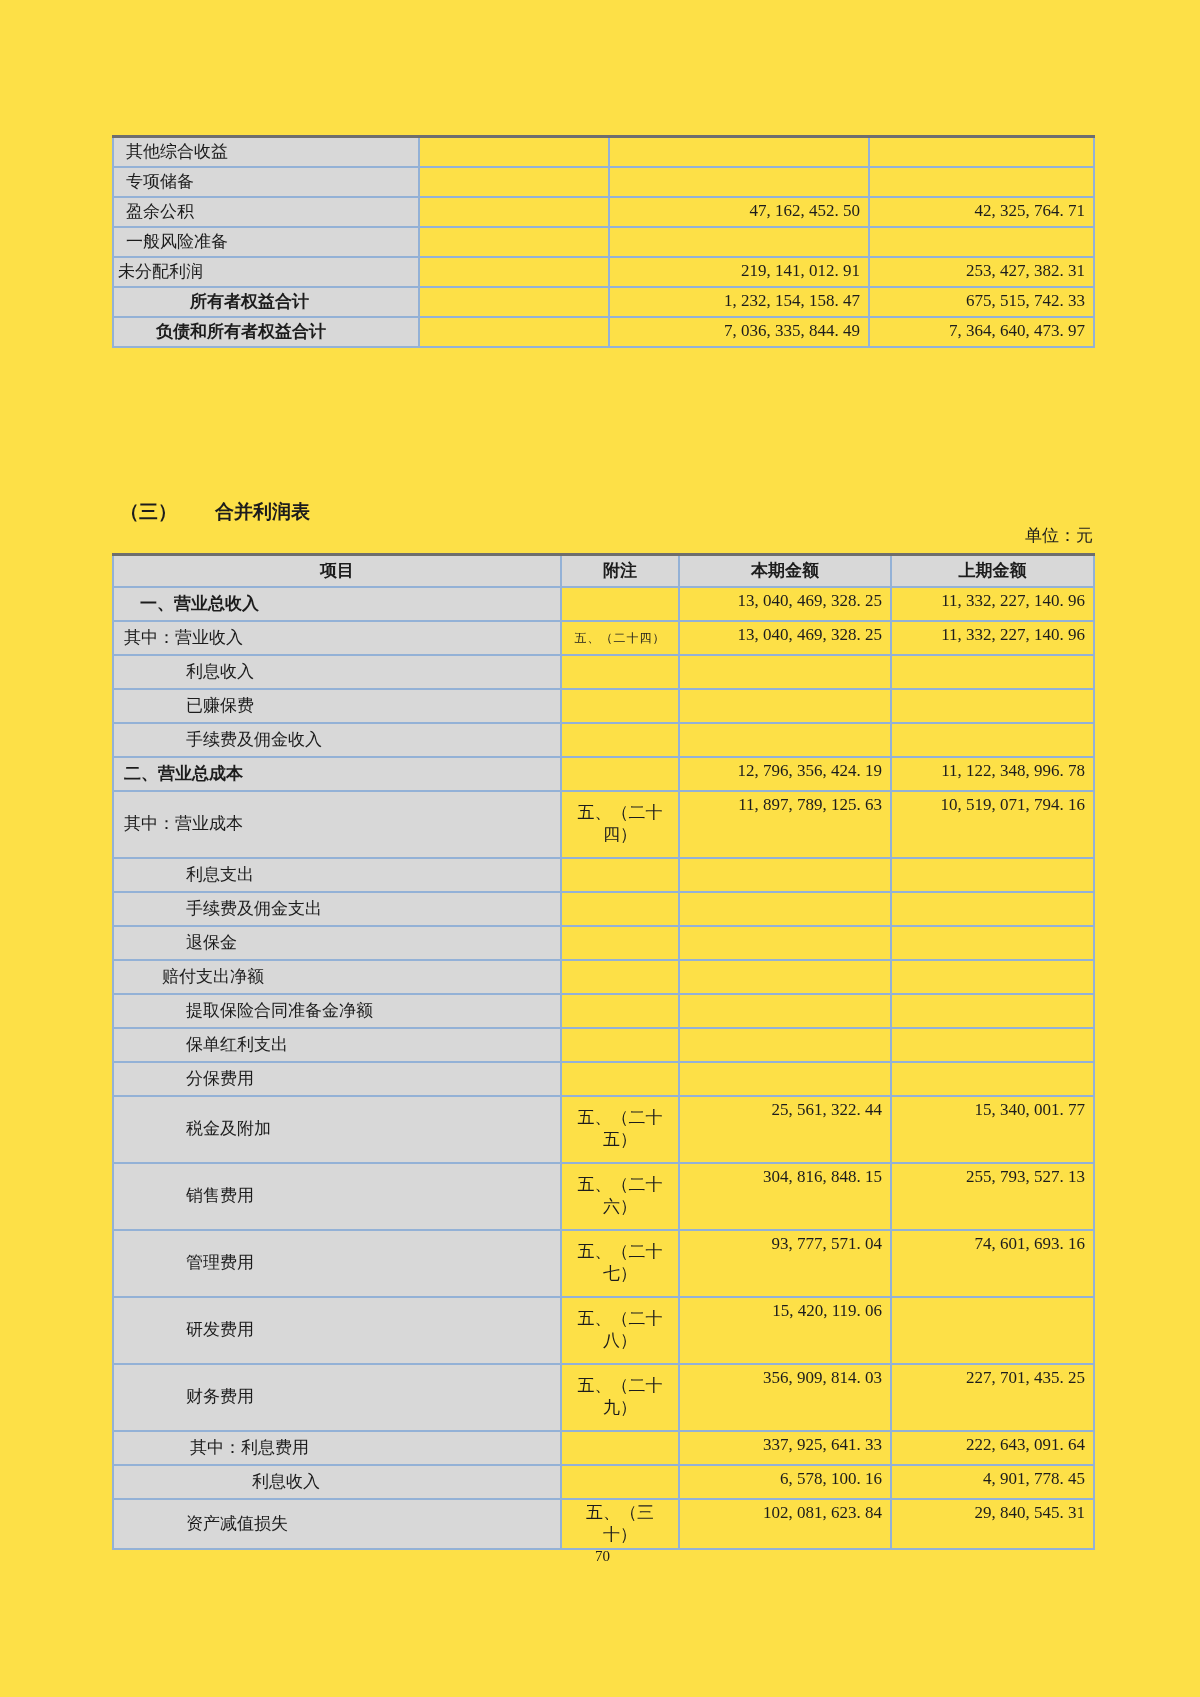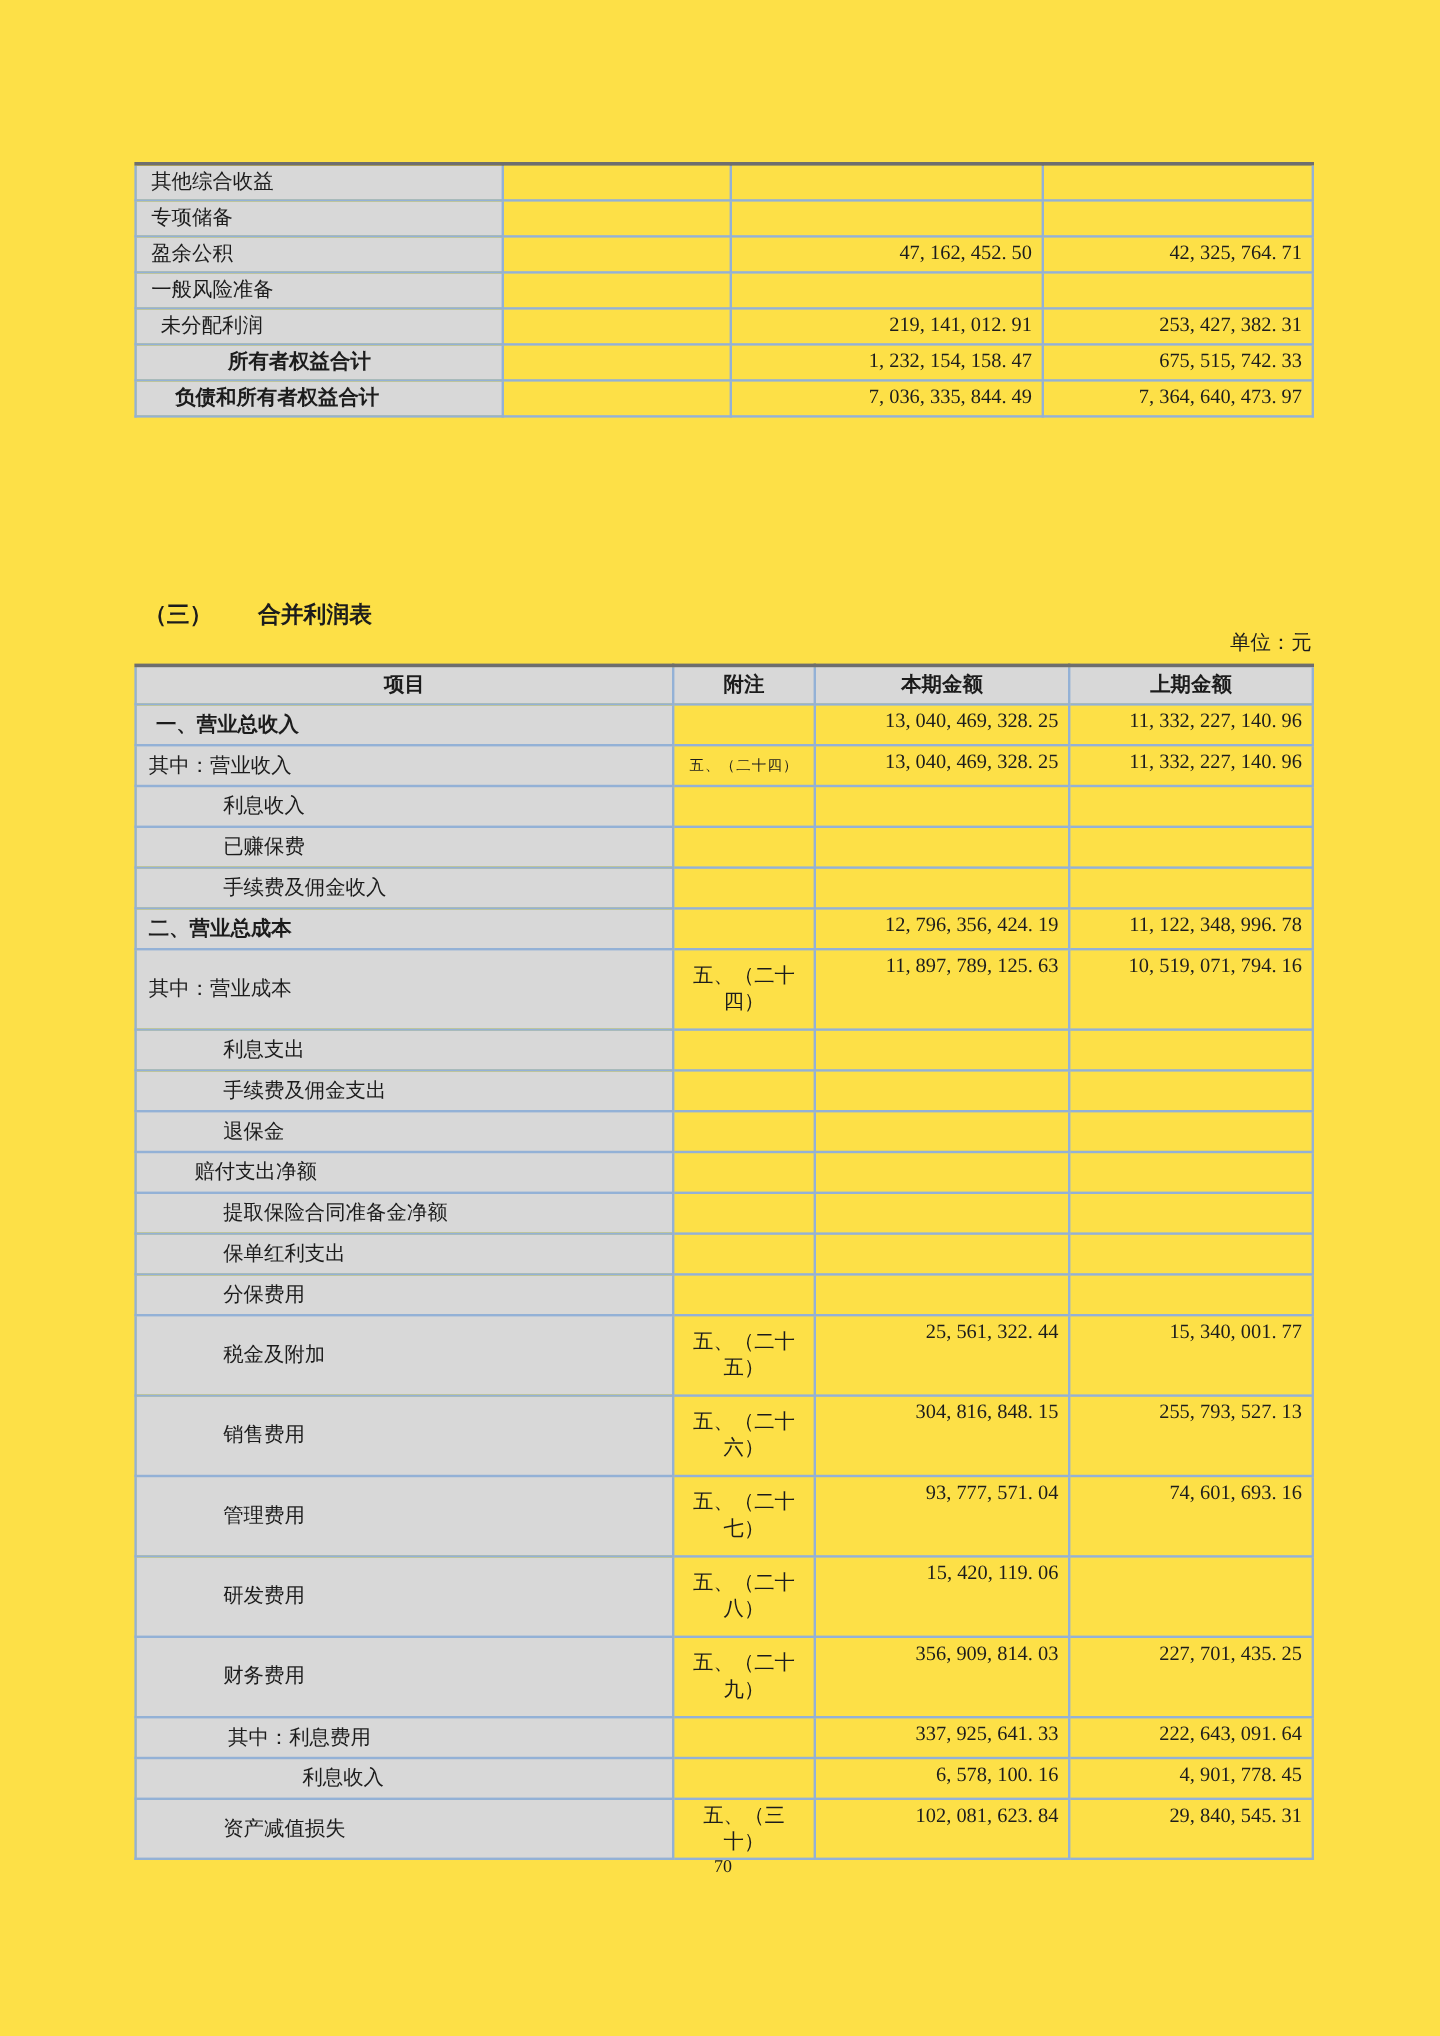--- a/index.html
+++ b/index.html
@@ -80,33 +80,33 @@
           <td class="amount">47, 162, 452. 50</td>
           <td class="amount">42, 325, 764. 71</td>
         </tr>
         <tr>
           <td class="label" style="padding-left: 12px; margin-left: 48px;">一般风险准备</td>
           <td class="note"></td>
           <td class="amount"></td>
           <td class="amount"></td>
         </tr>
         <tr>
-          <td class="label" style="padding-left: 20px;">未分配利润</td>
+          <td class="label" style="padding-left: 4px;">未分配利润</td>
           <td class="note"></td>
           <td class="amount">219, 141, 012. 91</td>
           <td class="amount">253, 427, 382. 31</td>
         </tr>
         <tr>
           <td class="label bold" style="padding-left: 76px;">所有者权益合计</td>
           <td class="note"></td>
           <td class="amount">1, 232, 154, 158. 47</td>
           <td class="amount">675, 515, 742. 33</td>
         </tr>
         <tr>
-          <td class="label bold" style="padding-left: 32px;">负债和所有者权益合计</td>
+          <td class="label bold" style="padding-left: 42px;">负债和所有者权益合计</td>
           <td class="note"></td>
           <td class="amount">7, 036, 335, 844. 49</td>
           <td class="amount">7, 364, 640, 473. 97</td>
         </tr>
       </tbody>
   </table>
 
   <div class="section-heading">
     <span>（三）</span>
     <span>合并利润表</span>
@@ -124,21 +124,21 @@
     <thead>
         <tr id="income-head-row">
           <th class="colhead">项目</th>
           <th class="colhead">附注</th>
           <th class="colhead">本期金额</th>
           <th class="colhead">上期金额</th>
         </tr>
       </thead>
     <tbody id="income-body">
         <tr>
-          <td class="label bold" style="padding-left: 16px;">一、营业总收入</td>
+          <td class="label bold" style="padding-left: 26px;">一、营业总收入</td>
           <td class="note"></td>
           <td class="amount">13, 040, 469, 328. 25</td>
           <td class="amount">11, 332, 227, 140. 96</td>
         </tr>
         <tr>
           <td class="label" style="padding-left: 10px;">其中：营业收入</td>
           <td class="note small">五、（二十四）</td>
           <td class="amount">13, 040, 469, 328. 25</td>
           <td class="amount">11, 332, 227, 140. 96</td>
         </tr>

